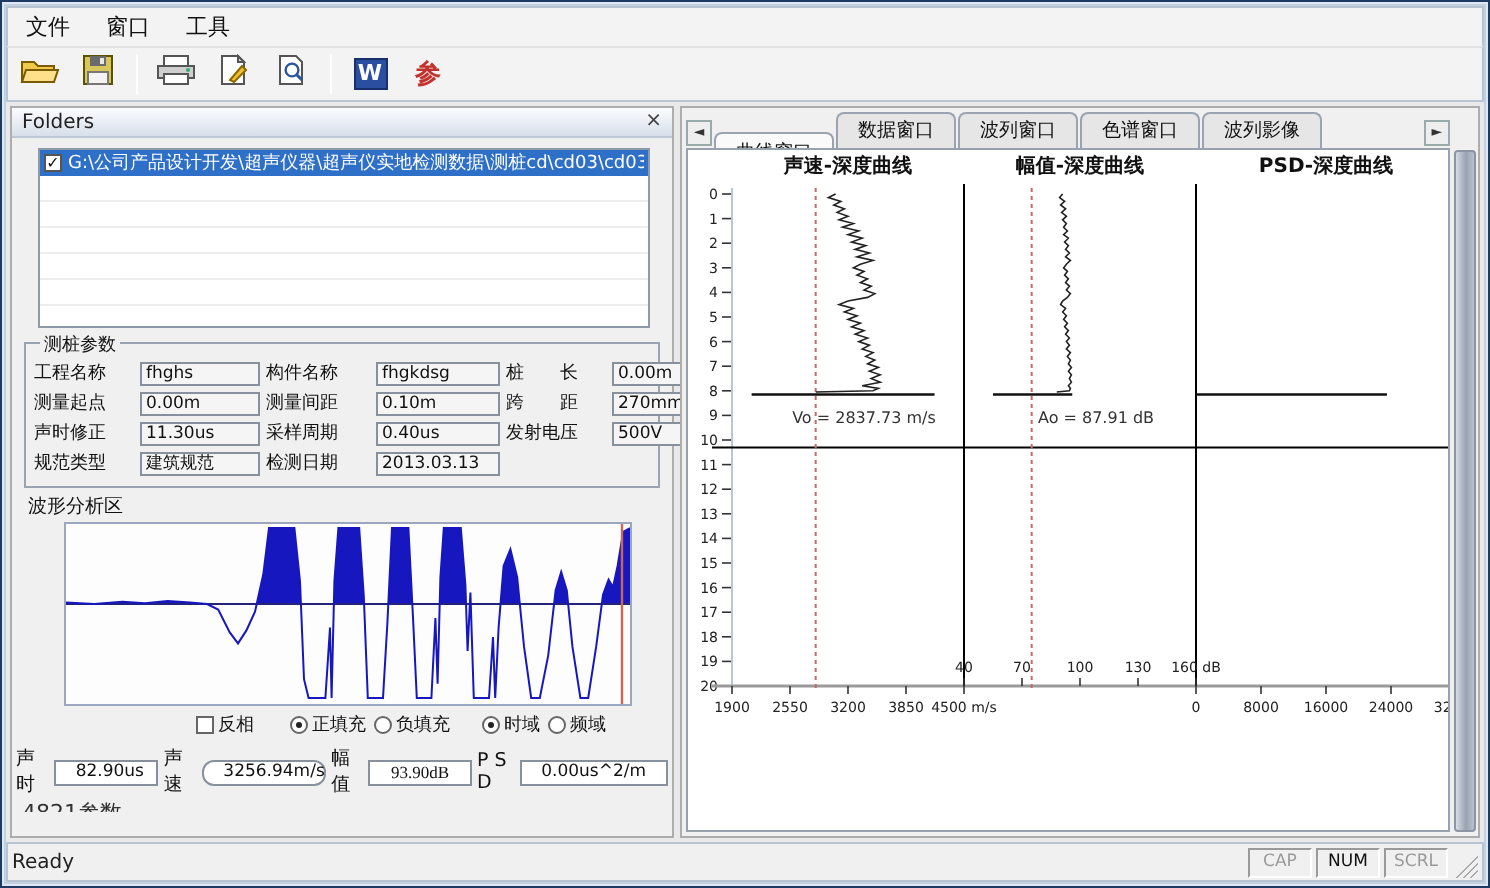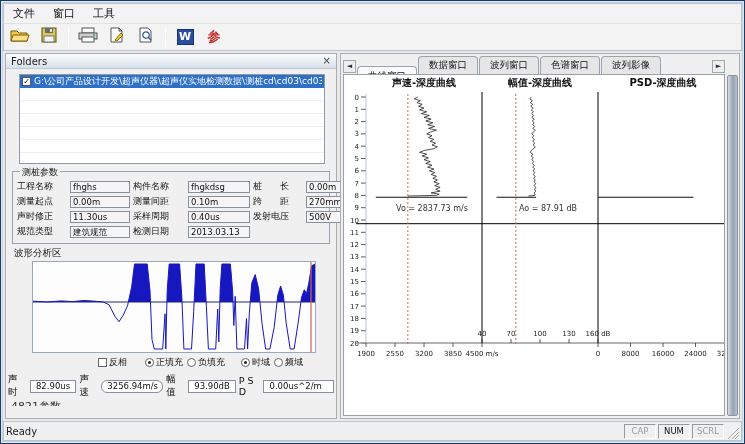--- a/index.html
+++ b/index.html
@@ -51,22 +51,22 @@
   
   .wave-label { font-size:9.5px; color:#111; margin:3px 0 1px 8px; }
   .wavebox { margin-left:26px; width:284px; height:92px; border:1px solid #9aa7bd; background:#fdfdfd; position:relative; }
   .ctrl-row { display:flex; align-items:center; gap:4px; font-size:9px; color:#111; margin:3px 4px 0 92px; }
   .ctrl { display:flex; align-items:center; gap:2px; }
   .radio { width:9px; height:9px; border-radius:50%; border:1px solid #666; background:#fff; position:relative; flex:none; }
   .radio.sel:after { content:""; position:absolute; left:2px; top:2px; width:3px; height:3px; border-radius:50%; background:#222; }
   .chk { width:9px; height:9px; border:1px solid #666; background:#fff; flex:none; }
   .gap1{ width:8px; } .gap2{ width:10px; }
   .readout-row { display:flex; align-items:center; font-size:9.5px; color:#111; margin:4px 2px 0 2px; gap:3px; }
-  .rfield { height:13px; border:1px solid #86919d; background:#fff; font-size:8.5px; line-height:11px; padding:0 5px; }
-  .rf1{width:52px;} .rf2{width:62px;border-radius:6px;} .rf3{width:52px;} .rf4{width:80px;}
+  .rfield { height:13px; border:1px solid #86919d; background:#fff; font-size:8.5px; line-height:11px; padding:0 10px;text-align:center; }
+  .rf1{width:52px;} .rf2{width:62px;border-radius:6px;} .rf3{width:52px;font-family:Liberation Serif, serif;} .rf4{width:80px;}
   .clipped-text { height:7px; overflow:hidden; font-size:11px; color:#333; margin-left:5px; }
   
   .right-panel { flex:1; background:#f0f0f0; border:1px solid #adadad; display:flex; flex-direction:column; position:relative; min-width:0; }
   .tabstrip { height:20px; display:flex; align-items:flex-end; padding:2px 14px 0 2px; gap:1px; }
   .tab-arrow { width:13px; height:13px; border:1px solid #9aa; background:#eee; font-size:7px; line-height:11px;
                text-align:center; color:#333; margin-bottom:1px; }
   .tab-arrow.right { margin-left:auto; }
   .tab { padding:2px 10px 2px 10px; font-size:9.5px; color:#111; background:#e6e6e6; border:1px solid #9aa4b0;
          border-bottom:none; border-radius:4px 4px 0 0; }
   .tab.active { background:#fafafa; position:relative; top:11px; padding-top:3px; }

